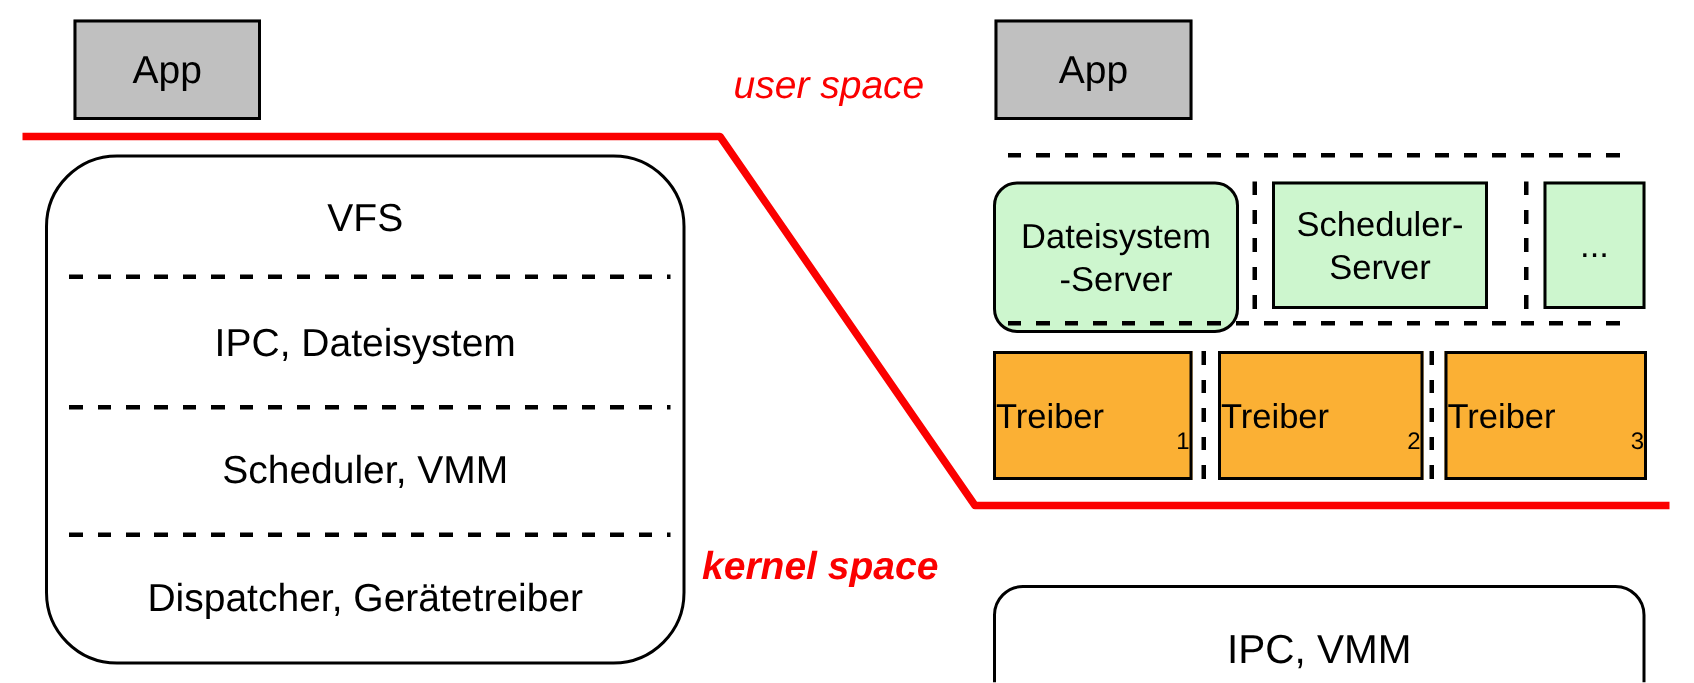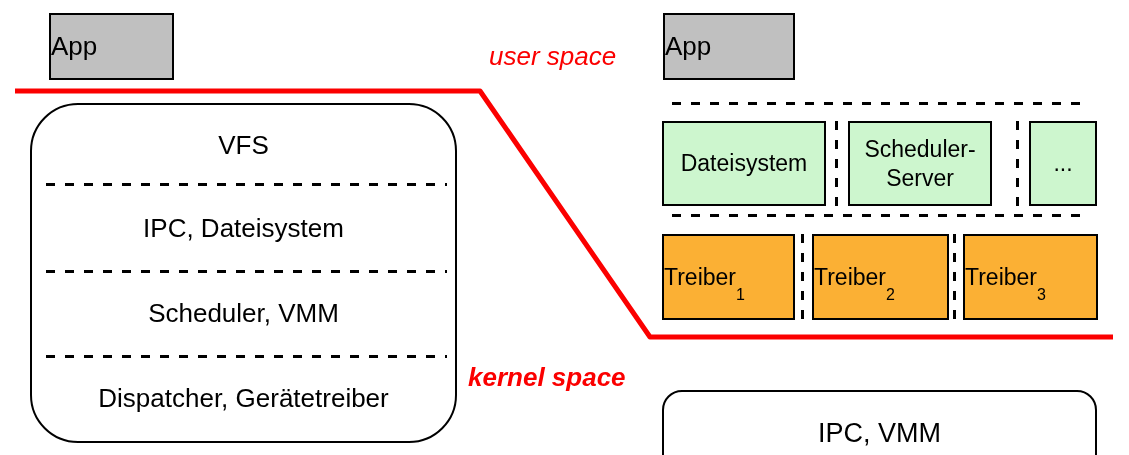--- a/index.html
+++ b/index.html
@@ -17,20 +17,21 @@
     overflow: hidden;
   }
   .abs { position: absolute; }
 
   
   .app-box {
     background: #c0c0c0;
     border: 2px solid #000;
     display: flex;
     align-items: center;
+    justify-content: center;
     font-size: 26px;
     box-sizing: border-box;
   }
   .monolith {
     border: 2px solid #000;
     border-radius: 48px;
     box-sizing: border-box;
     background: #fff;
   }
   .layer {
@@ -61,21 +62,21 @@
     font-size: 23px;
     line-height: 1.25;
     text-align: center;
   }
   .driver-box {
     background: #fbb034;
     border: 2px solid #000;
     box-sizing: border-box;
     display: flex;
     align-items: center;
-    justify-content: flex-start;
+    justify-content: space-between;
     font-size: 23px;
   }
   .driver-box .sub {
     font-size: 16px;
     align-self: flex-end;
     transform: translateY(-14px);
   }
   .kernel-box {
     background: #ffffff;
     border: 2px solid #000;
@@ -120,22 +121,23 @@
 
   <div class="abs space-label" style="left:489px; top:43px;">user space</div>
   <div class="abs space-label" style="left:468px; top:364px;font-weight:bold;">kernel space</div>
 
   <div class="abs app-box" style="left:663px; top:13px; width:132px; height:67px;">
     <span>App</span>
   </div>
 
   <div class="abs hdash" style="left:672px; top:102px; width:414px;"></div>
 
-  <div class="abs server-box" style="left:662px; top:121px; width:164px; height:85px;">
+  <div class="abs server-box" style="left:662px; top:121px; width:164px; height:101px;border-radius:16px;">
     <span>Dateisystem</span>
+    <span>-Server</span>
   </div>
   <div class="abs vdash" style="left:835px; top:121px; height:85px;"></div>
   <div class="abs server-box" style="left:848px; top:121px; width:144px; height:85px;">
     <span>Scheduler-</span>
     <span>Server</span>
   </div>
   <div class="abs vdash" style="left:1016px; top:121px; height:85px;"></div>
   <div class="abs server-box" style="left:1029px; top:121px; width:68px; height:85px;">
     <span>...</span>
   </div>

